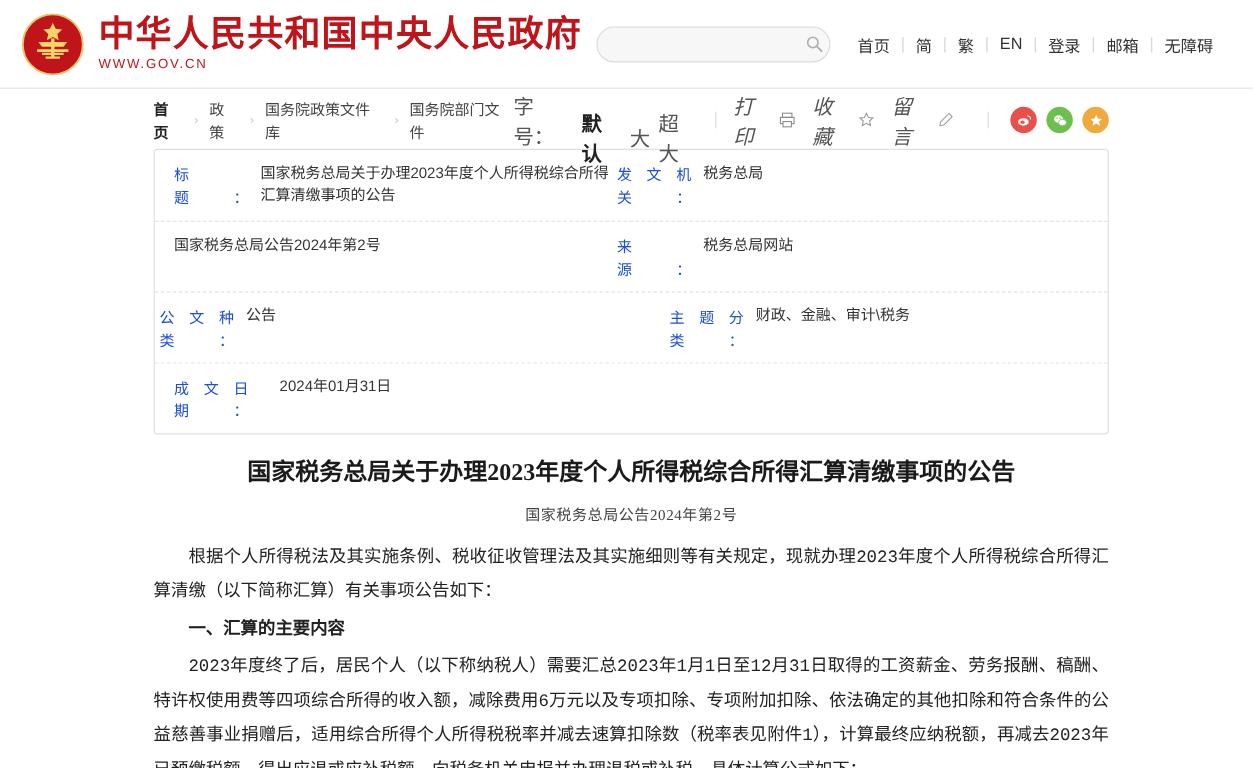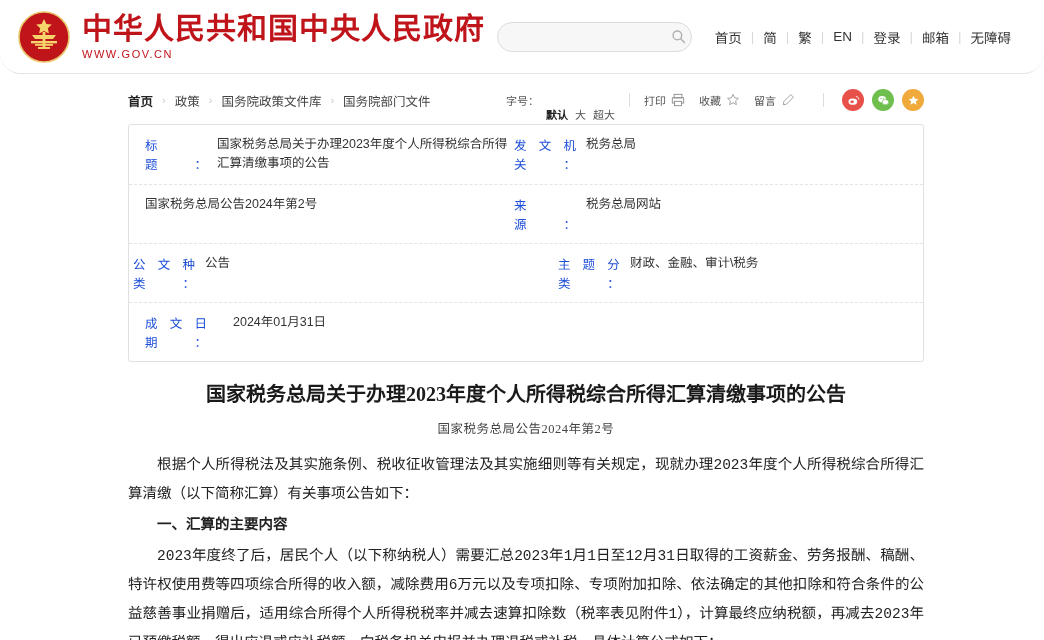--- a/index.html
+++ b/index.html
@@ -12,21 +12,20 @@
   }
 
   
   .site-header {
     height: 74px;
     display: flex;
     align-items: center;
     padding: 0 24px 0 18px;
     border-bottom: 1px solid #e3e3e3;
     background: #fff;
-    border-radius: 21px;
   }
   .emblem {
     width: 52px; height: 52px;
     flex: 0 0 52px;
     position: relative;
     margin-right: 12px;
   }
   .emblem svg { display: block; }
 
   .brand { display: flex; flex-direction: column; justify-content: center; }
@@ -96,35 +95,35 @@
   .crumb.first { font-weight: bold; color: #222; }
   .crumb-sep {
     color: #c9c9c9;
     margin: 0 9px;
     font-size: 11px;
   }
   .toolbar {
     margin-left: auto;
     display: flex;
     align-items: center;
-    font-size: 11px;
+    font-size: 17px;
     color: #555;
     gap: 0;
   }
   .fontsize-group { display: flex; align-items: center; gap: 7px; }
   .fontsize-group .lbl { color: #555; }
   .fontsize-group .opt { cursor: pointer; color: #555; margin-top: 28px; }
   .fontsize-group .opt.active { font-weight: bold; color: #222; }
   .vdiv {
     width: 1px; height: 14px; background: #ddd;
     margin: 0 14px;
   }
   .tool-item {
     display: flex; align-items: center; gap: 5px;
-    cursor: pointer; margin-right: 14px;
+    cursor: pointer; margin-right: 14px; font-style: italic;
   }
   .tool-item svg { display: block; }
   .round-btns { display: flex; align-items: center; gap: 8px; margin-left: 4px; }
   .rbtn {
     width: 22px; height: 22px; border-radius: 50%;
     display: flex; align-items: center; justify-content: center;
     cursor: pointer;
   }
   .rbtn.red { background: #e8514a; }
   .rbtn.green { background: #6fbf4f; }

